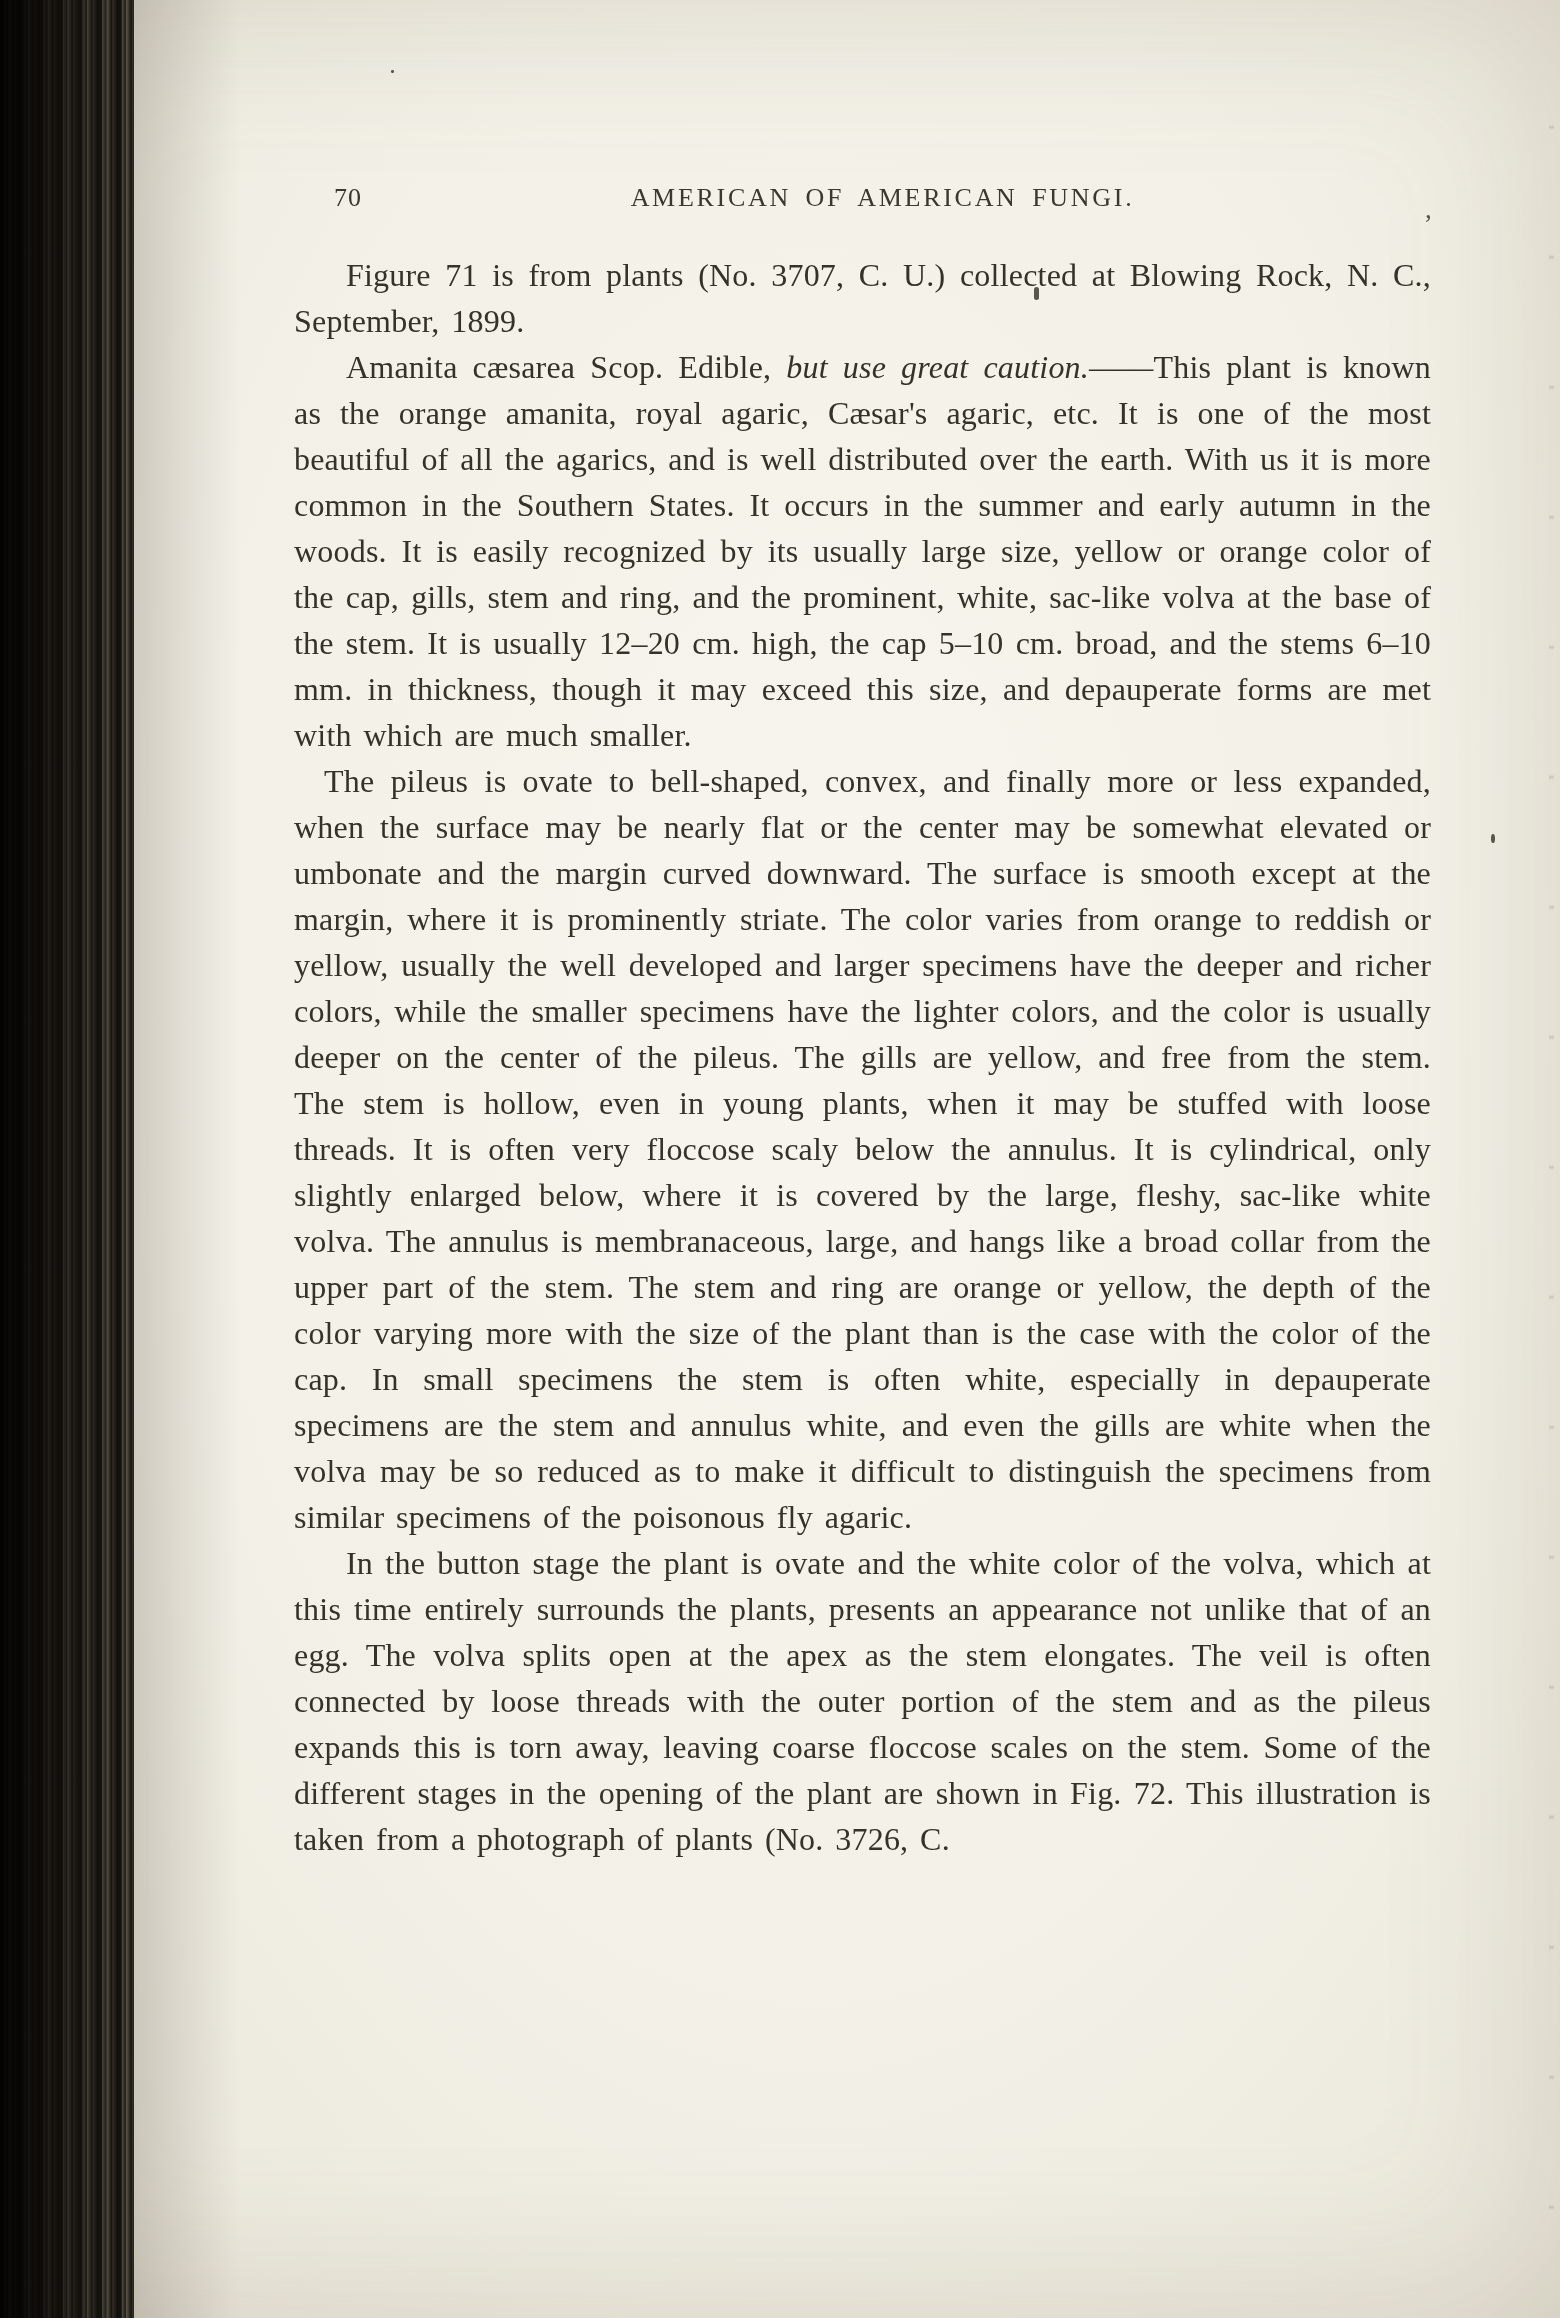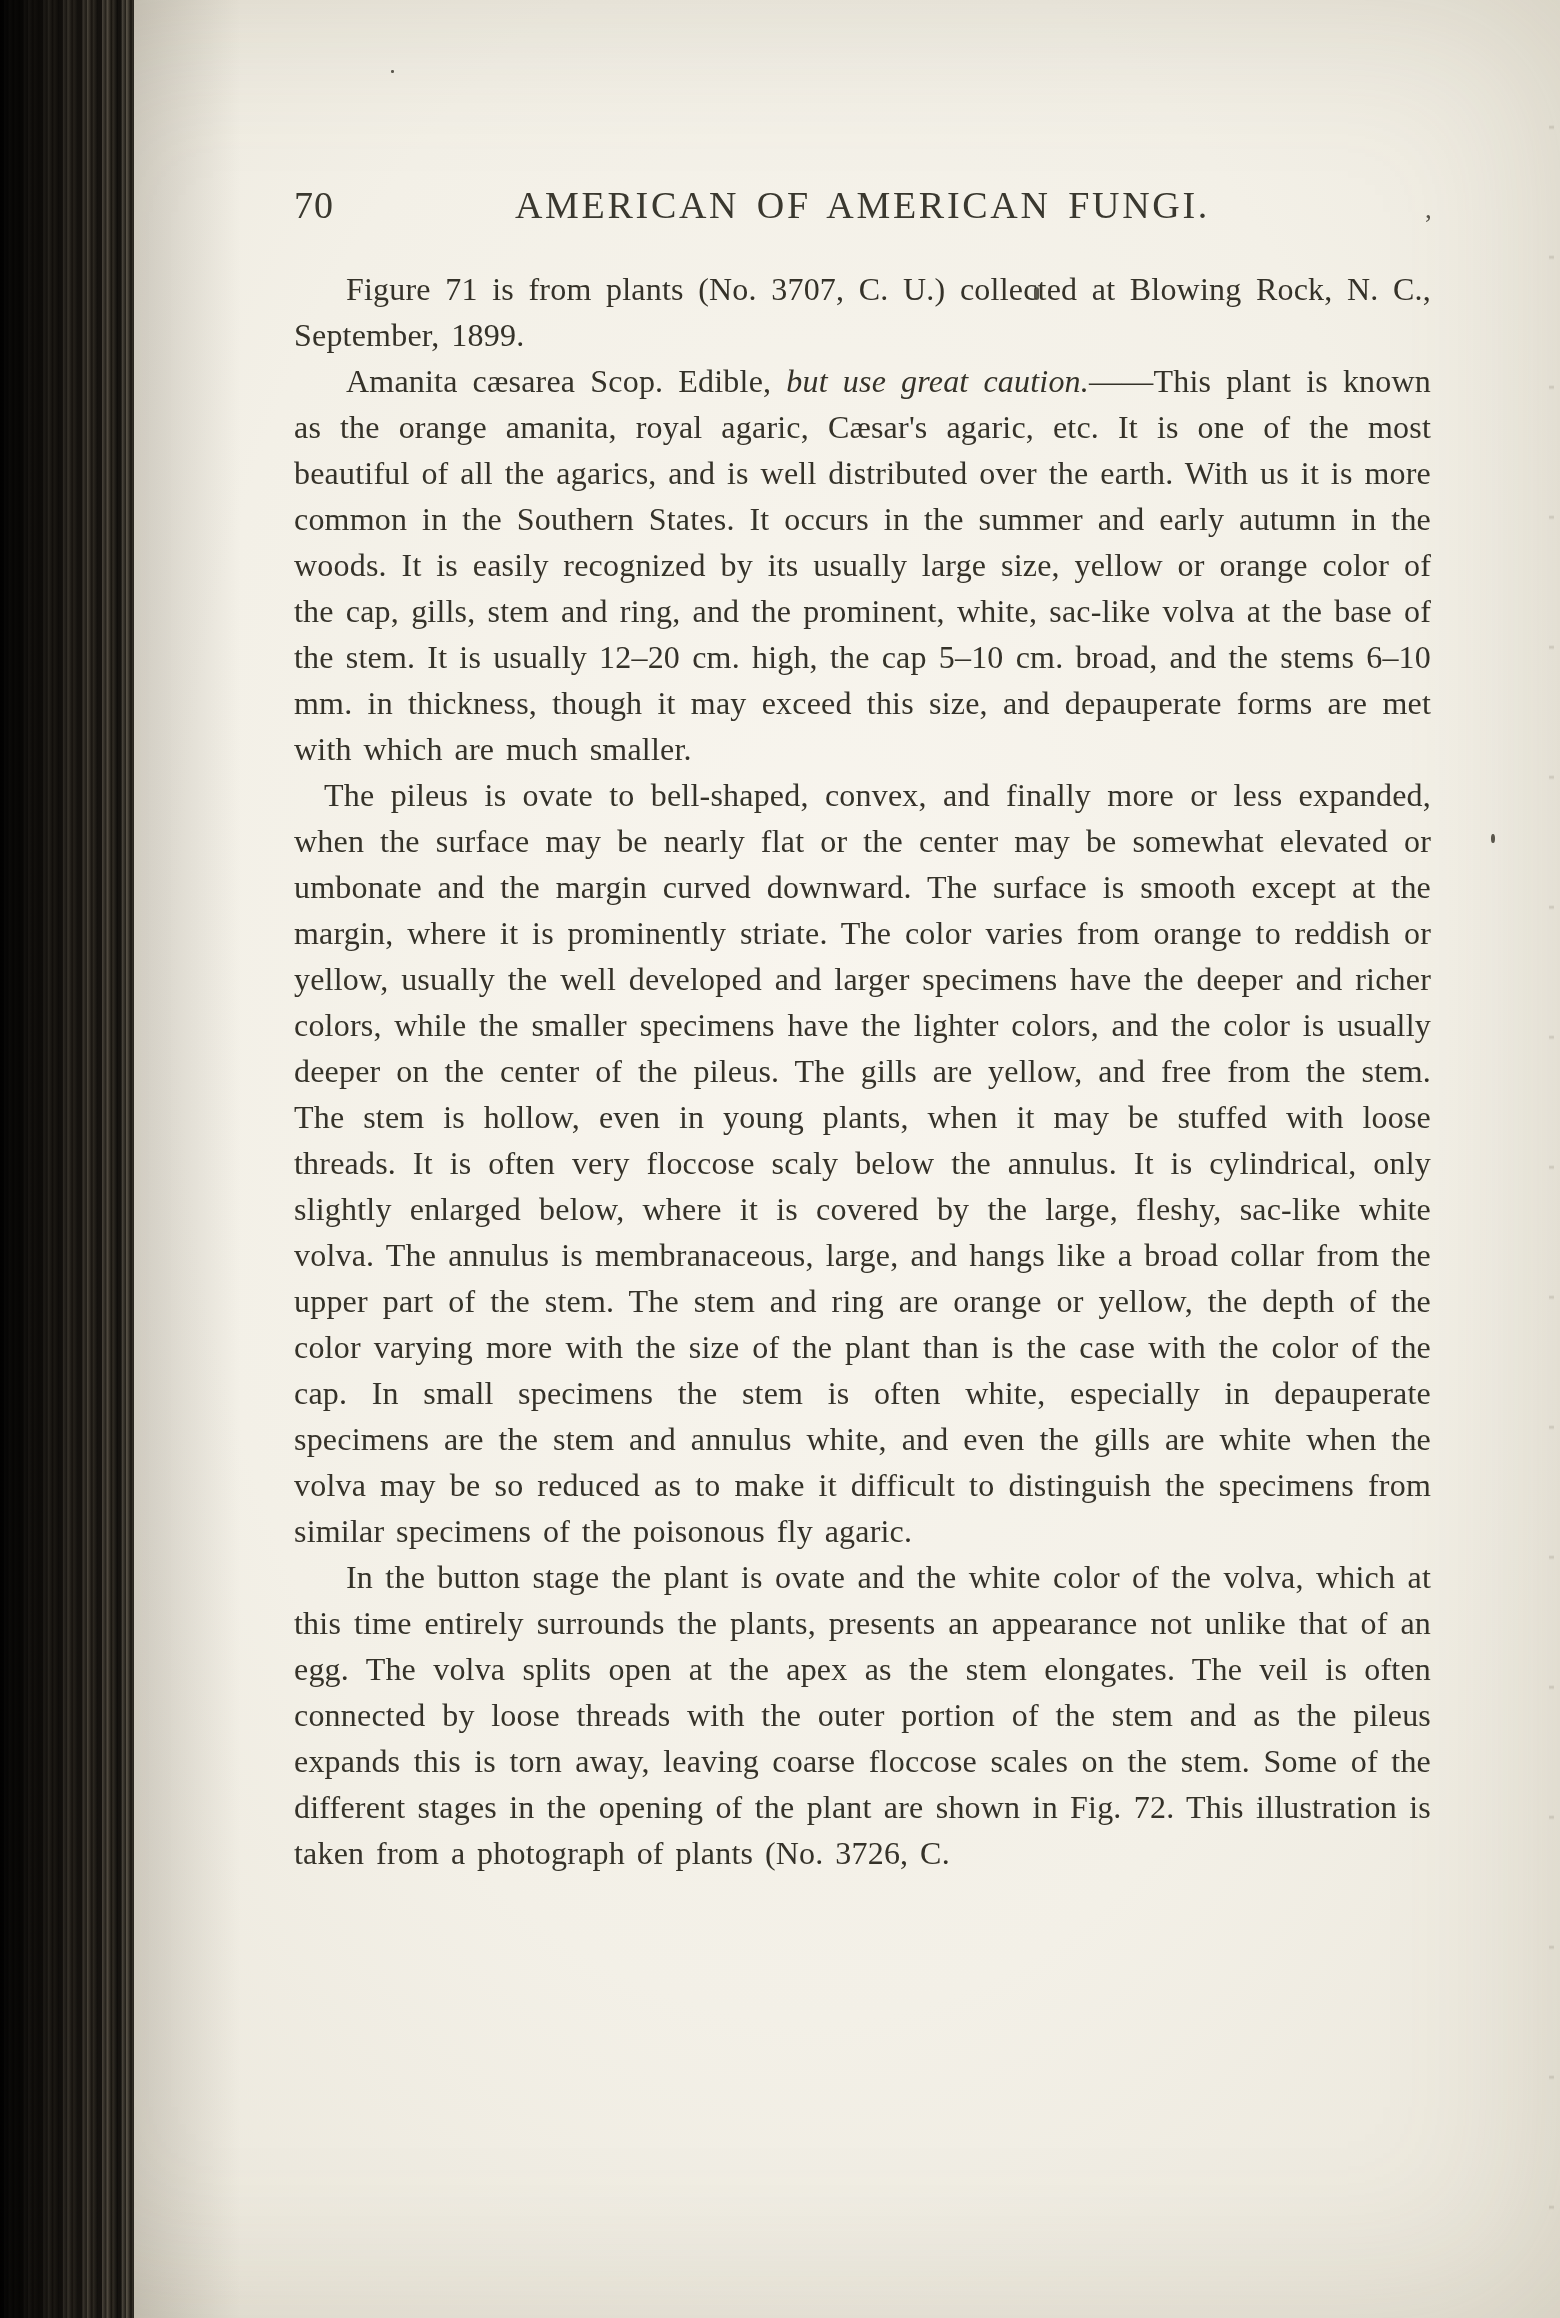--- a/index.html
+++ b/index.html
@@ -40,22 +40,23 @@
   .page-inner {
     position: absolute;
     left: 294px;
     top: 183px;
     width: 1137px;
   }
   .page-header {
     display: grid;
     grid-template-columns: 1fr auto 1fr;
     align-items: baseline;
-    font-size: 38px;
+    font-size: 26px;
     color: #3a382f;
+    margin-left: 40px;
   }
   .page-number {
     justify-self: start;
     letter-spacing: 0.9px;
   }
   .running-title {
     justify-self: center;
     letter-spacing: 2.7px;
     word-spacing: 5.4px;
   }

